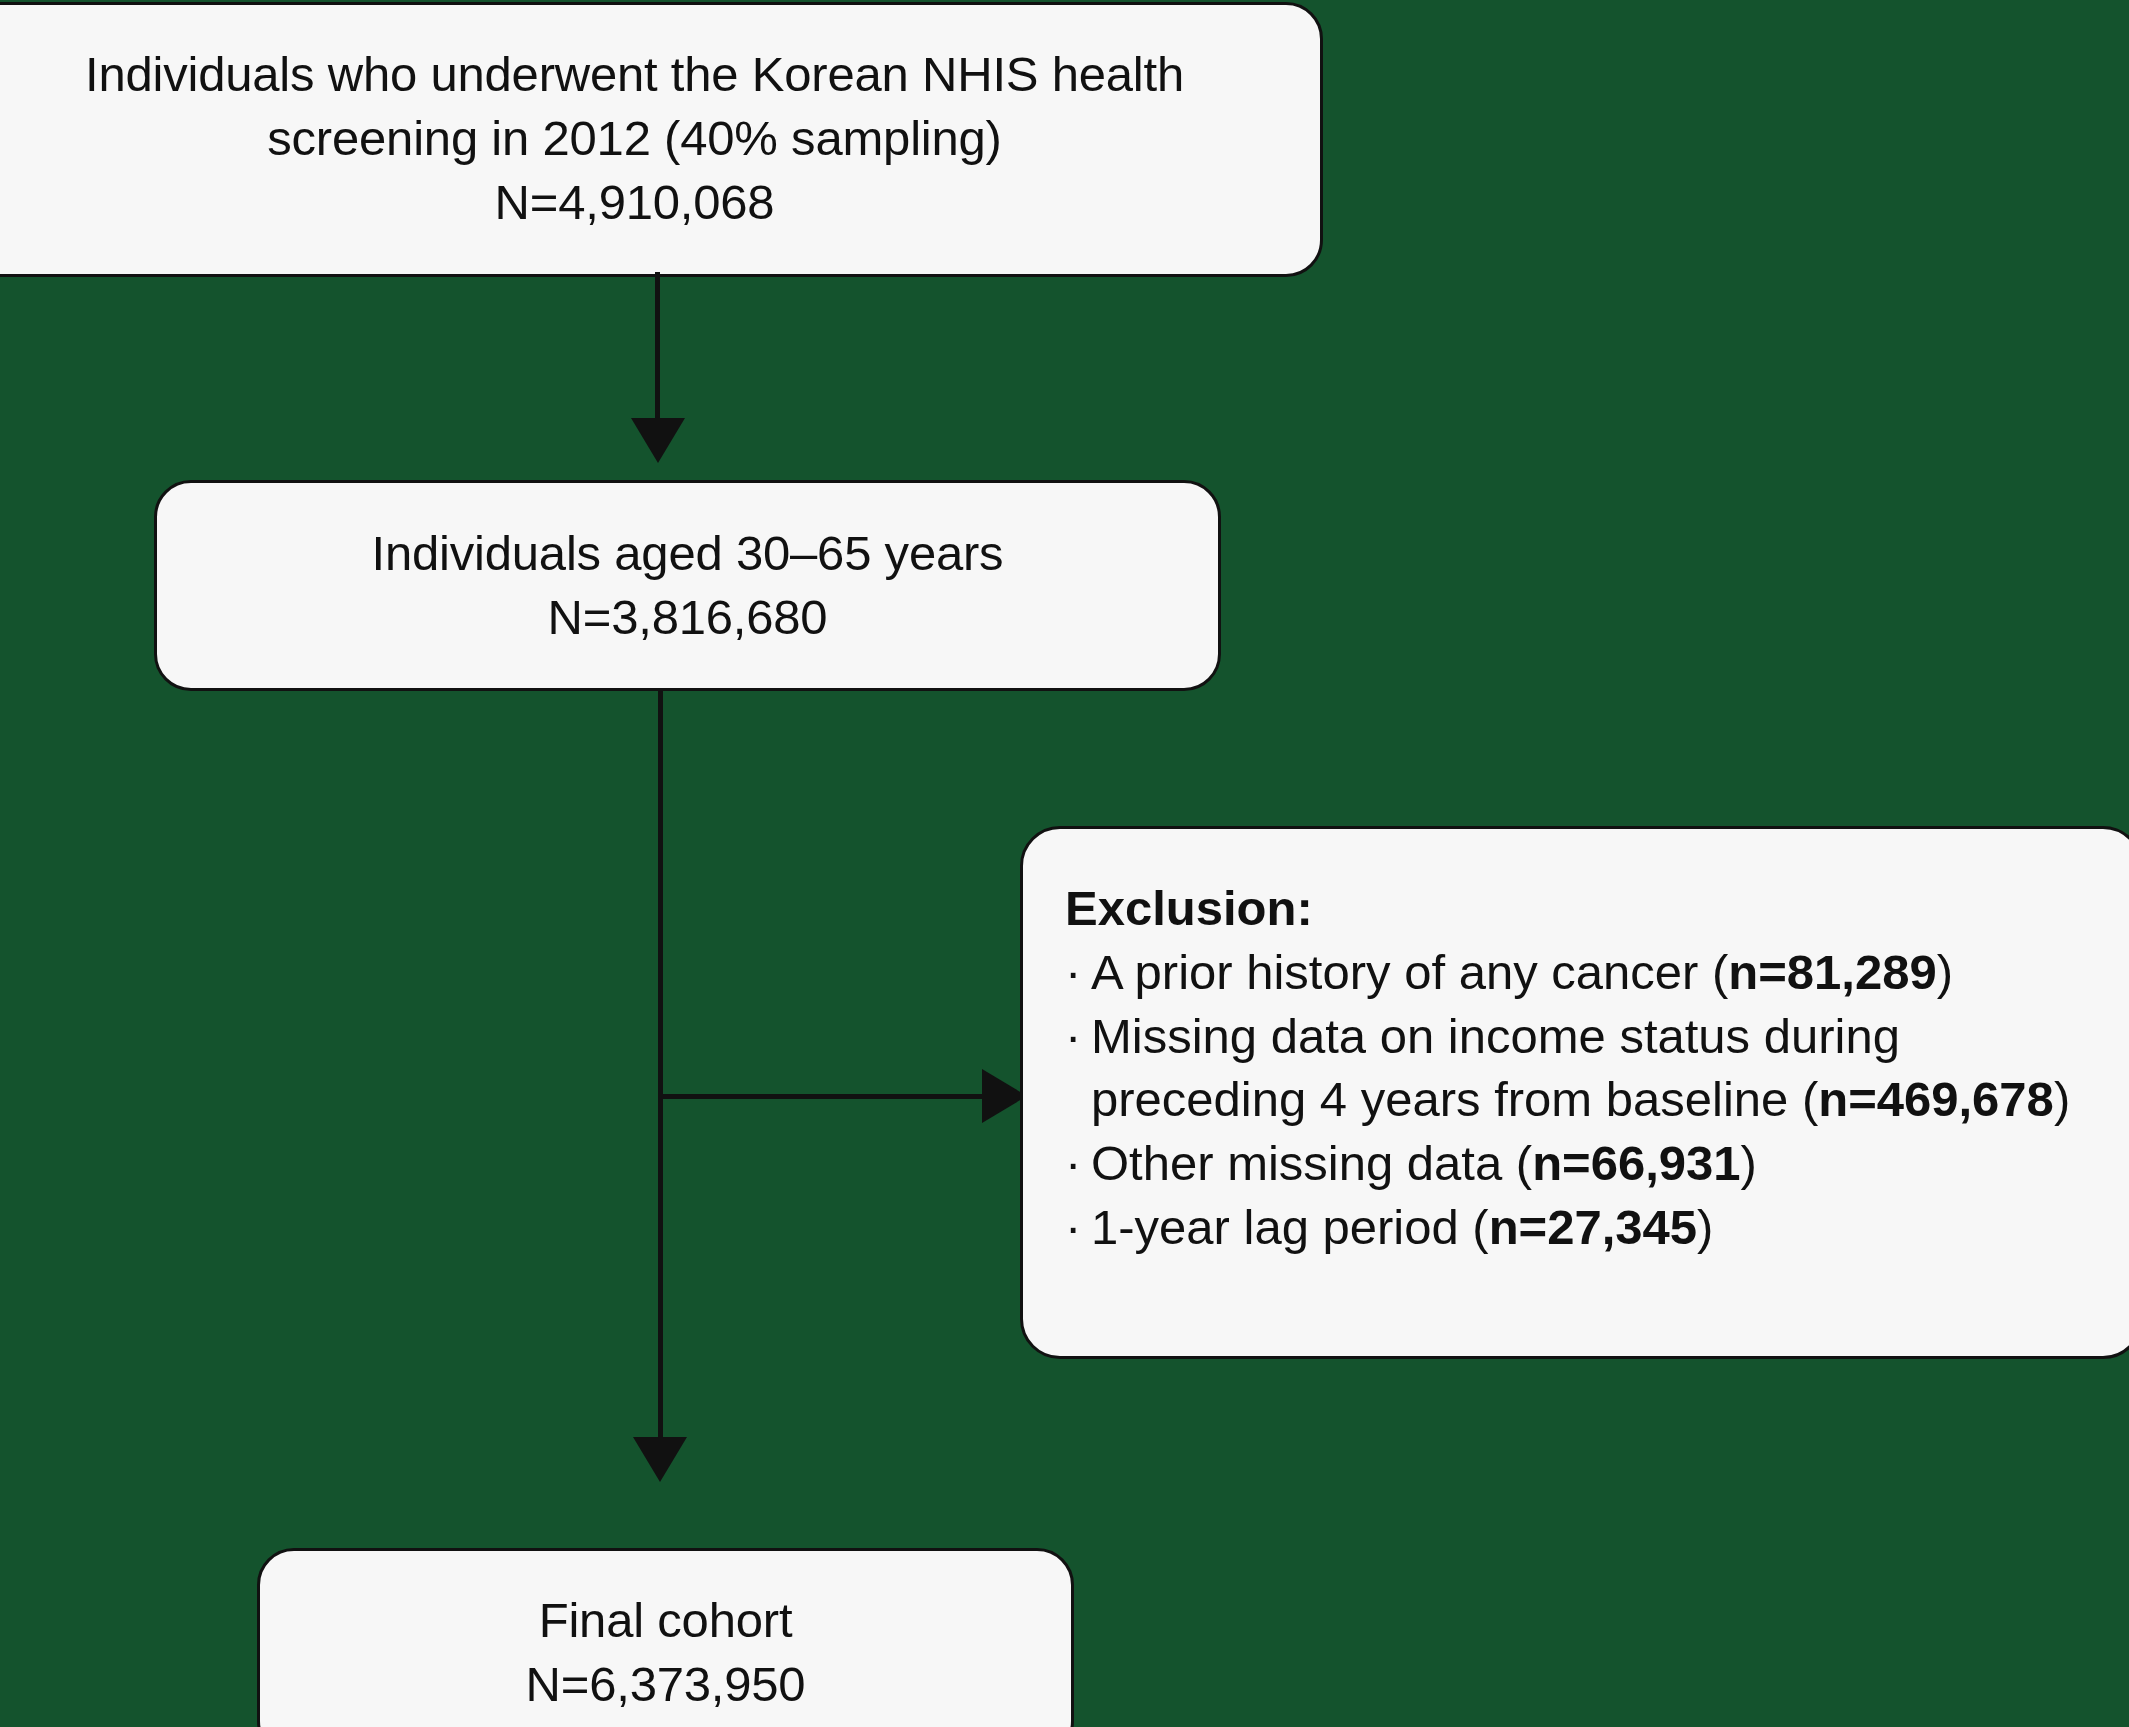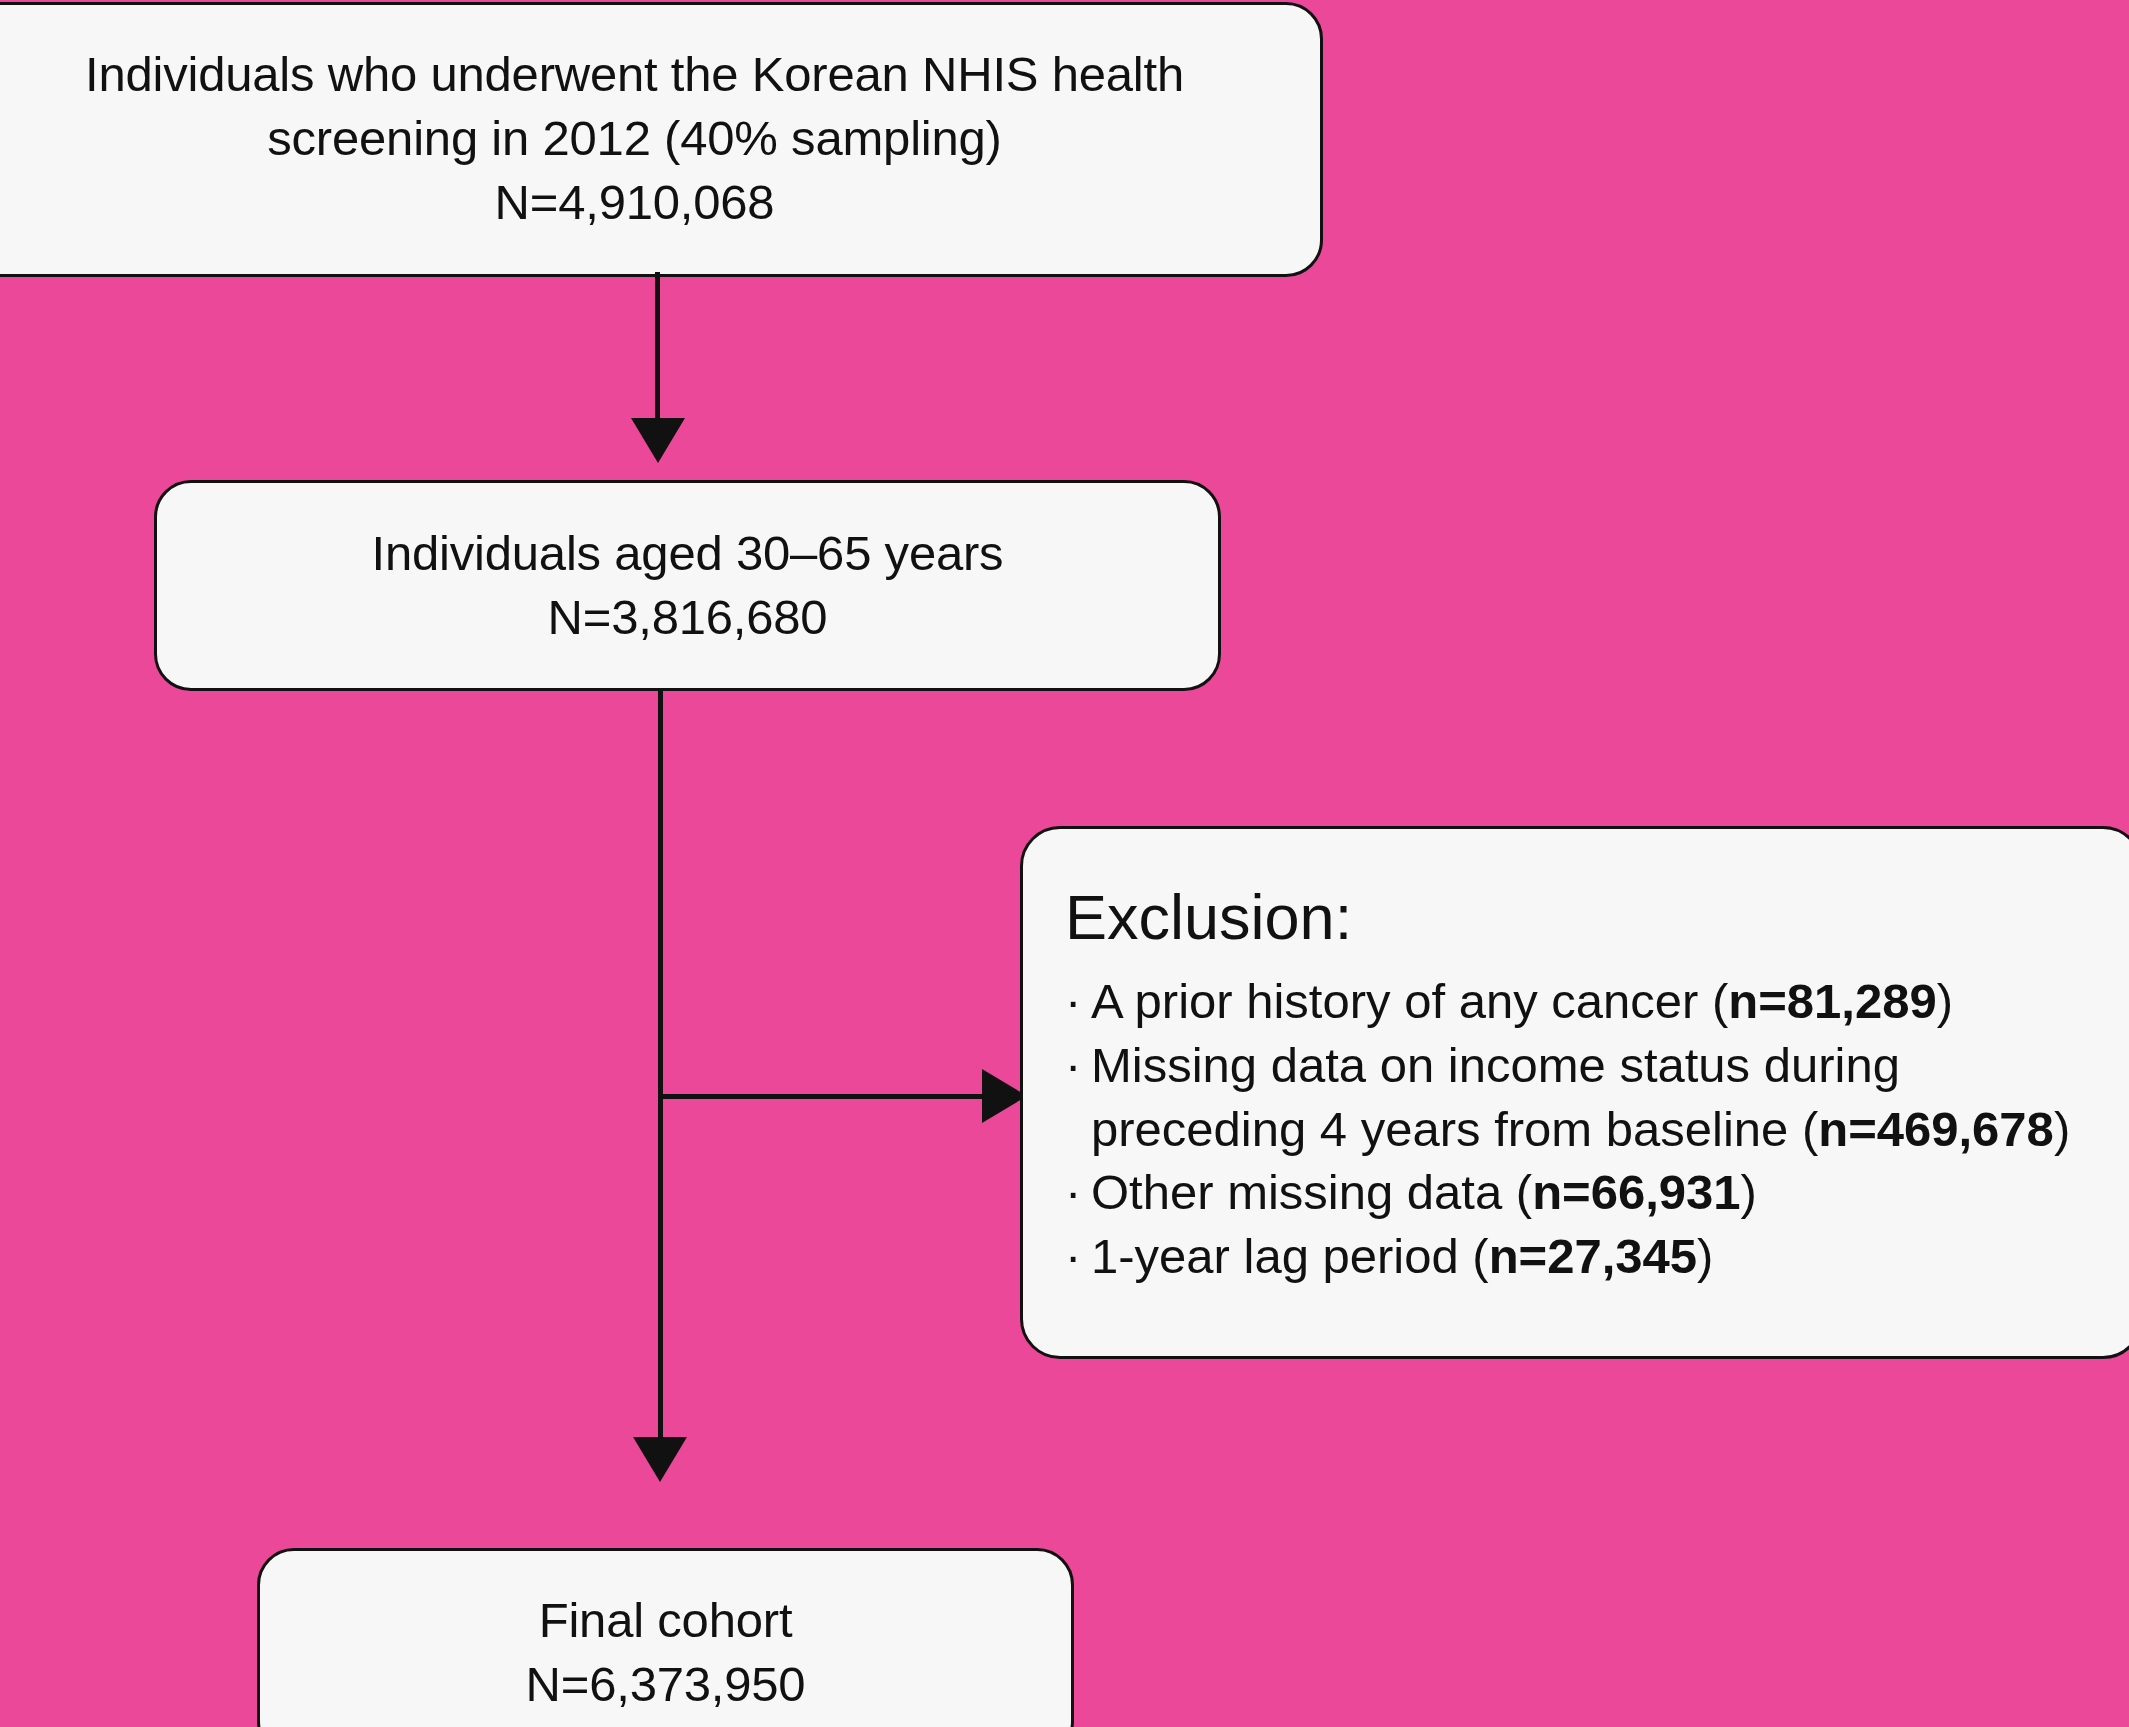--- a/index.html
+++ b/index.html
@@ -8,21 +8,21 @@
     background: #f7f7f7;
   }
   body {
     font-family: "Liberation Sans", sans-serif;
     color: #111111;
   }
   #canvas {
     position: relative;
     width: 2129px;
     height: 1728px;
-    background: #ec4899;
+    background: #14532d;
     overflow: hidden;
   }
   .node {
     position: absolute;
     box-sizing: border-box;
     border: 3.9px solid #111111;
     border-radius: 37px;
     background: #f7f7f7;
     display: flex;
     flex-direction: column;
@@ -63,24 +63,24 @@
   
   #node-exclusion {
     left: 1020px;
     top: 826px;
     width: 1123px;
     height: 533px;
     padding: 51px 0 0 42px;
     border-radius: 40px;
   }
   #node-exclusion .heading {
-    font-size: 63px;
-    font-weight: 400;
+    font-size: 49px;
+    font-weight: 700;
     line-height: 1.18;
-    margin-bottom: 16px;
+    margin-bottom: 3px;
     white-space: nowrap;
   }
   #node-exclusion .bullet-row {
     display: flex;
     align-items: flex-start;
     font-size: 49px;
     line-height: 1.30;
     white-space: nowrap;
   }
   #node-exclusion .bullet-mark {

